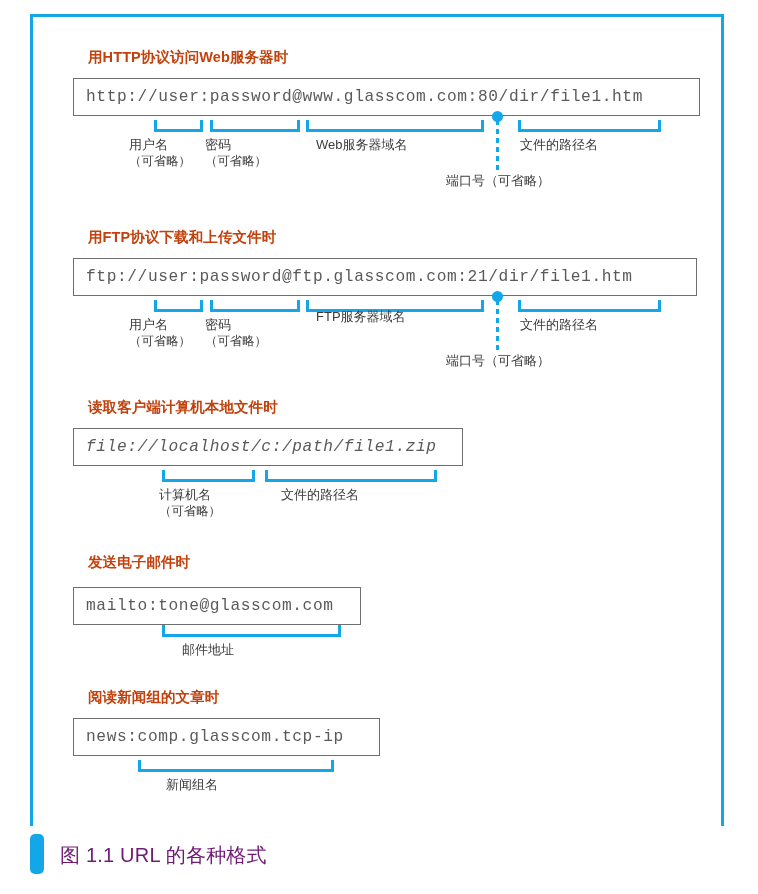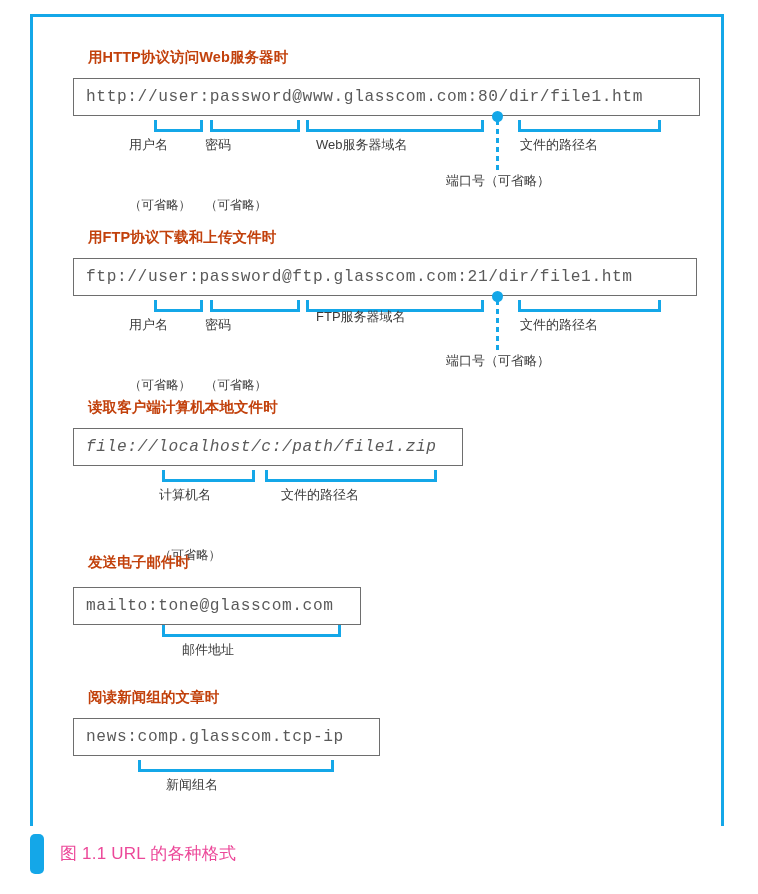--- a/index.html
+++ b/index.html
@@ -42,22 +42,22 @@
     top: 8px;
     width: 14px;
     height: 40px;
     background: #14a7e8;
     border-radius: 5px;
   }
   #caption-text {
     position: absolute;
     left: 30px;
     top: 16px;
-    font-size: 17px;
-    color: #ec4899;
+    font-size: 20px;
+    color: #701a75;
     letter-spacing: 0.2px;
     white-space: nowrap;
   }
 
   
   .section {
     position: absolute;
   }
   .section-title {
     position: absolute;
@@ -106,21 +106,20 @@
     position: absolute;
     font-size: 13px;
     color: #3b3b3b;
     text-align: left;
     white-space: nowrap;
     line-height: 17px;
   }
   .blabel .opt {
     display: block;
     font-size: 12.4px;
-    margin-top: 44px;
   }
 
   
   .port-dot {
     position: absolute;
     width: 11px;
     height: 11px;
     border-radius: 50%;
     background: #14a7e8;
   }

